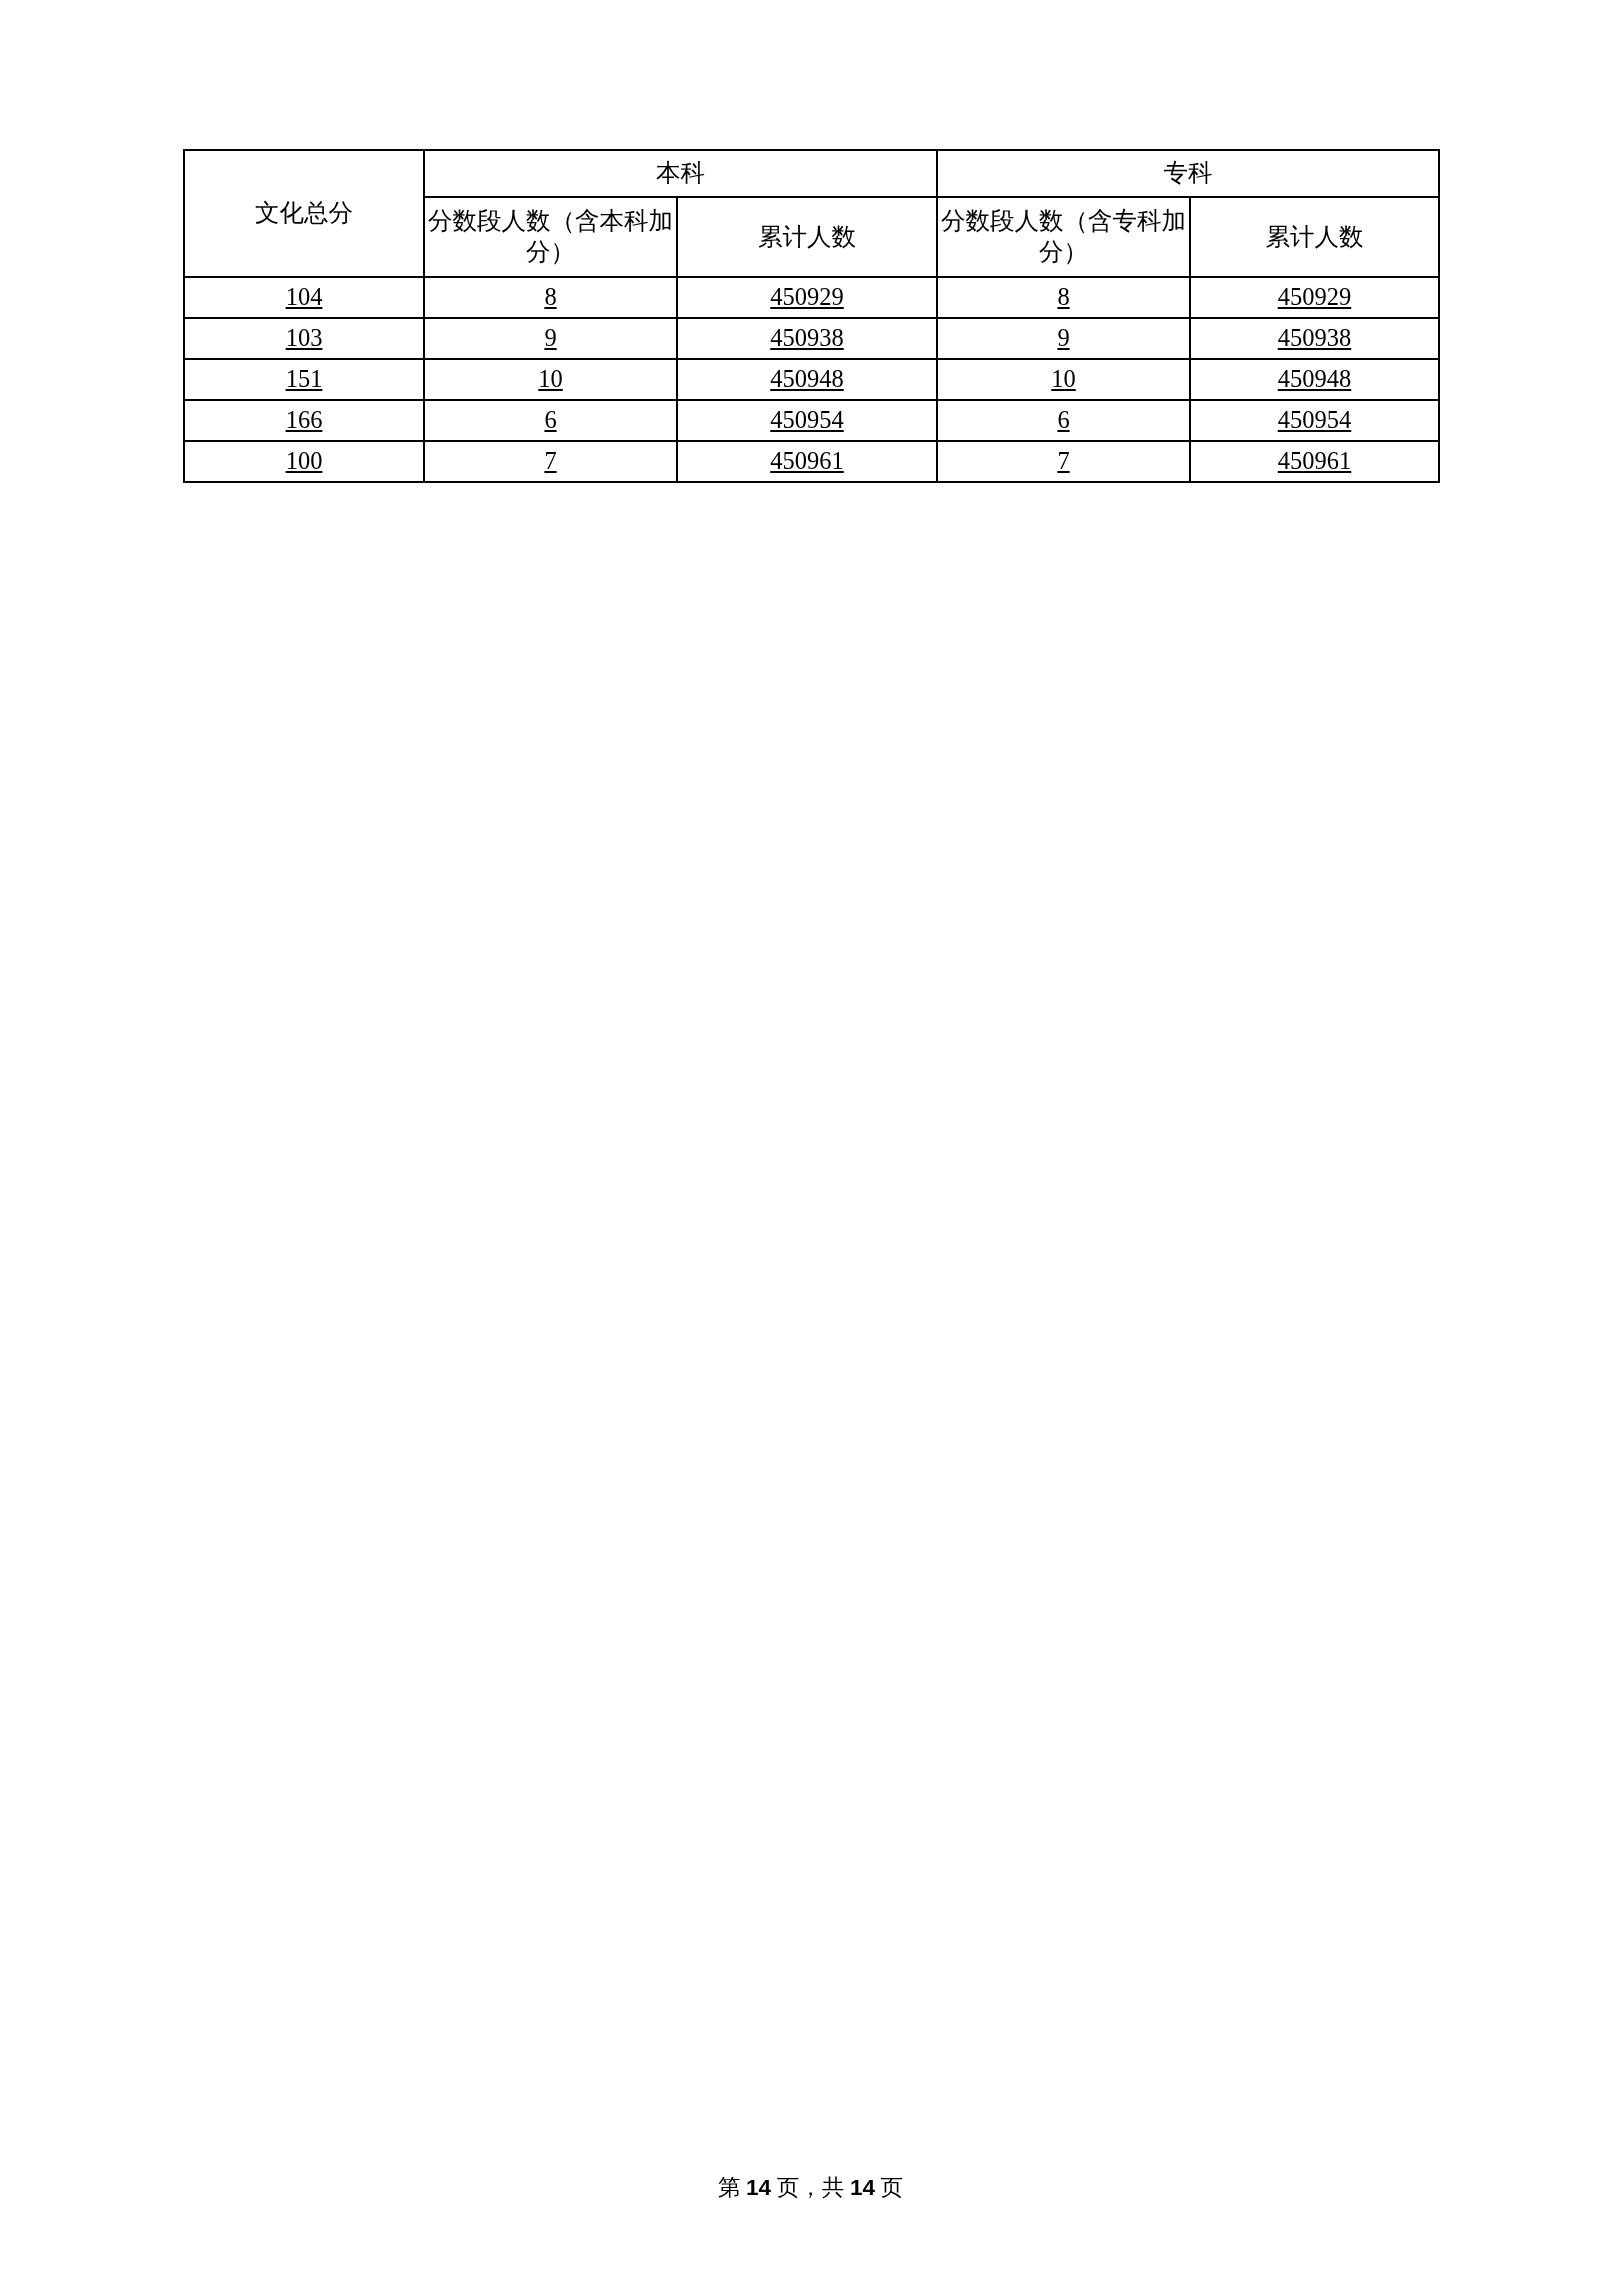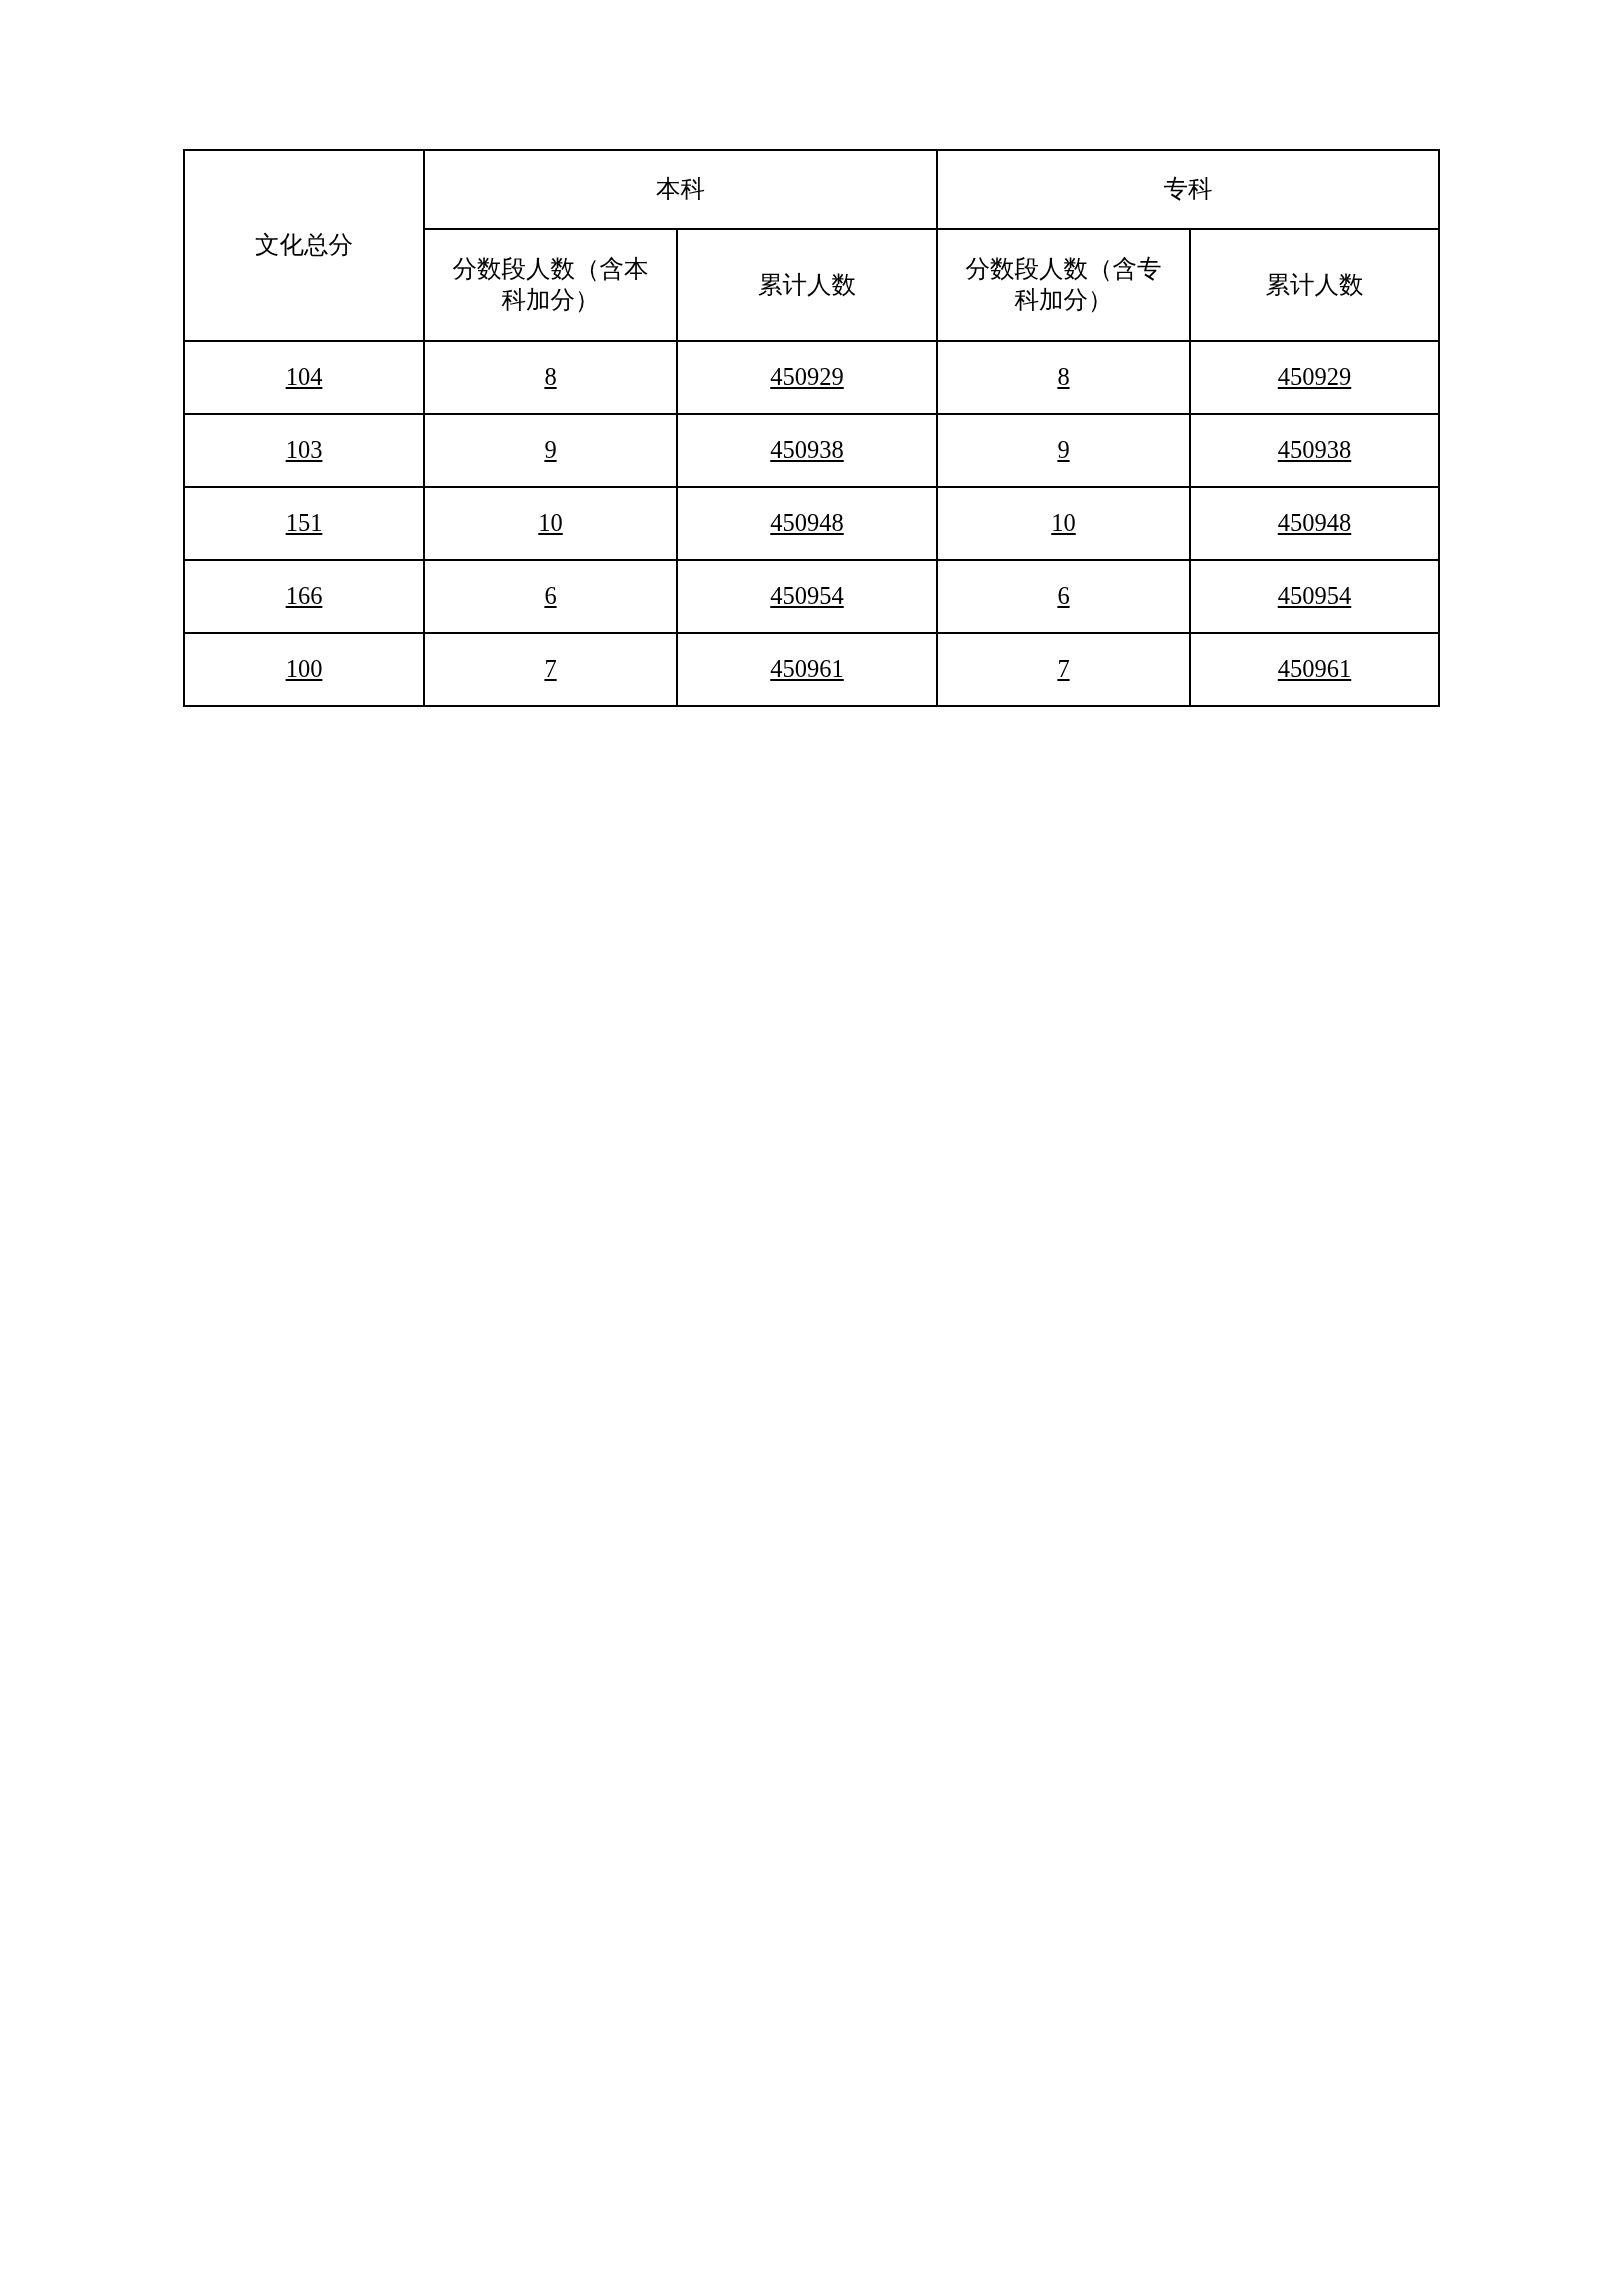--- a/index.html
+++ b/index.html
@@ -34,21 +34,21 @@
     table-layout: fixed;
   }
   table.score-table th,
   table.score-table td {
     border: 2px solid #000000;
     text-align: center;
     vertical-align: middle;
     font-weight: normal;
     font-size: 24.5px;
     line-height: 1.25;
-    padding: 16px;
+    padding: 0;
   }
   .col-score  { width: 240px; }
   .col-a1     { width: 253px; }
   .col-a2     { width: 260px; }
   .col-b1     { width: 253px; }
   .col-b2     { width: 249px; }
 
   .hdr-group {
     height: 45px;
     font-size: 25.5px;
@@ -143,15 +143,18 @@
           <td>100</td>
           <td>7</td>
           <td>450961</td>
           <td>7</td>
           <td>450961</td>
         </tr>
       </tbody>
     </table>
   </div>
 
+  <div class="footer">
+    <span>第 </span><span class="num">14</span><span> 页，共 </span><span class="num">14</span><span> 页</span>
+  </div>
 
 </div>
 
 
 </body></html>

